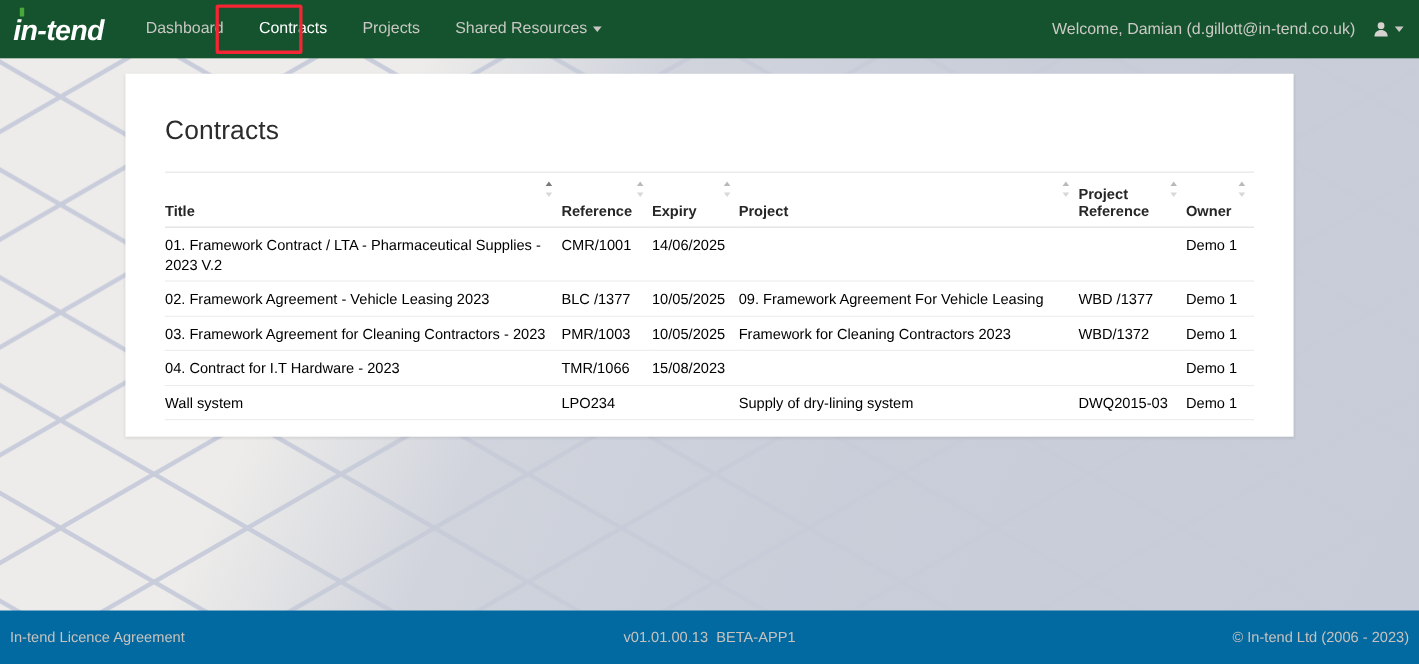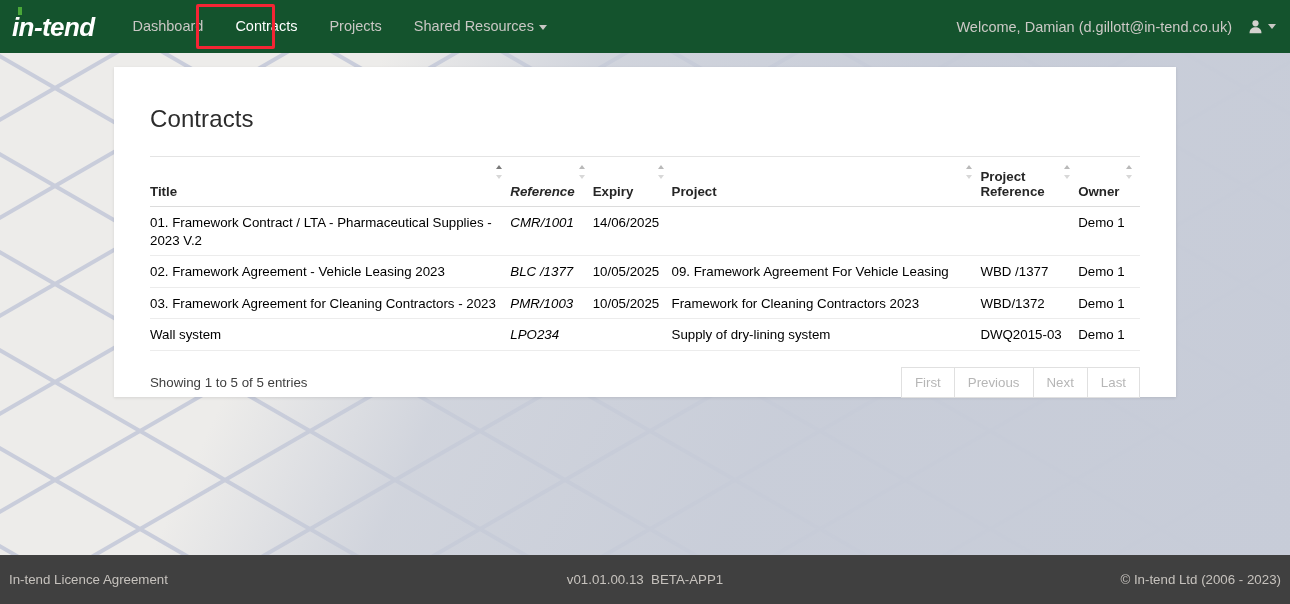--- a/index.html
+++ b/index.html
@@ -207,21 +207,21 @@
   table.contracts tbody td {
     padding: 7px 0 6px 0;
     border-bottom: 1px solid #ececec;
     vertical-align: top;
     color: #000000;
     line-height: 1.32;
   }
   table.contracts tbody tr:last-child td { border-bottom: 1px solid #ececec; }
 
   .col-title     { width: 350px; padding-right: 10px !important; }
-  .col-reference { width: 80px;  padding-right: 10px !important; font-style: italic; }
+  .col-reference { width: 80px;  padding-right: 10px !important; }
   .col-expiry    { width: 72px;  padding-right: 10px !important; }
   .col-project   { width: 300px; padding-right: 10px !important; }
   .col-projref   { width: 95px;  padding-right: 10px !important; }
   .col-owner     { width: 60px; }
 
   
   .table-footer {
     margin: 0 36px;
     display: flex;
     align-items: center;
@@ -247,21 +247,21 @@
   }
   .page-btn:last-child { border-right: 1px solid #e0e0e0; }
 
   
   .footerbar {
     position: absolute;
     left: 0;
     bottom: 0;
     width: 1290px;
     height: 49px;
-    background: #404040;
+    background: #0369a1;
     z-index: 10;
     display: flex;
     align-items: center;
     color: #c6c2bd;
     font-size: 13.3px;
   }
   .footer-left {
     position: absolute;
     left: 9px;
     cursor: pointer;
@@ -408,43 +408,42 @@
 
         <tr>
           <td class="col-title">03. Framework Agreement for Cleaning Contractors - 2023</td>
           <td class="col-reference">PMR/1003</td>
           <td class="col-expiry">10/05/2025</td>
           <td class="col-project">Framework for Cleaning Contractors 2023</td>
           <td class="col-projref">WBD/1372</td>
           <td class="col-owner">Demo 1</td>
         </tr>
 
+        <tr>
+          <td class="col-title">04. Contract for I.T Hardware - 2023</td>
+          <td class="col-reference">TMR/1066</td>
+          <td class="col-expiry">15/08/2023</td>
+          <td class="col-project"></td>
+          <td class="col-projref"></td>
+          <td class="col-owner">Demo 1</td>
+        </tr>
 
         <tr>
           <td class="col-title">Wall system</td>
           <td class="col-reference">LPO234</td>
           <td class="col-expiry"></td>
           <td class="col-project">Supply of dry-lining system</td>
           <td class="col-projref">DWQ2015-03</td>
           <td class="col-owner">Demo 1</td>
         </tr>
 
       </tbody>
     </table>
   </div>
 
-  <div class="table-footer">
-    <div class="entries-info">Showing 1 to 5 of 5 entries</div>
-    <div class="pagination">
-      <button class="page-btn">First</button>
-      <button class="page-btn">Previous</button>
-      <button class="page-btn">Next</button>
-      <button class="page-btn">Last</button>
-    </div>
-  </div>
 
 </div>
 
 <div class="footerbar">
   <span class="footer-left">In-tend Licence Agreement</span>
   <span class="footer-center">v01.01.00.13  BETA-APP1</span>
   <span class="footer-right">© In-tend Ltd (2006 - 2023)</span>
 </div>
 
 </body></html>

